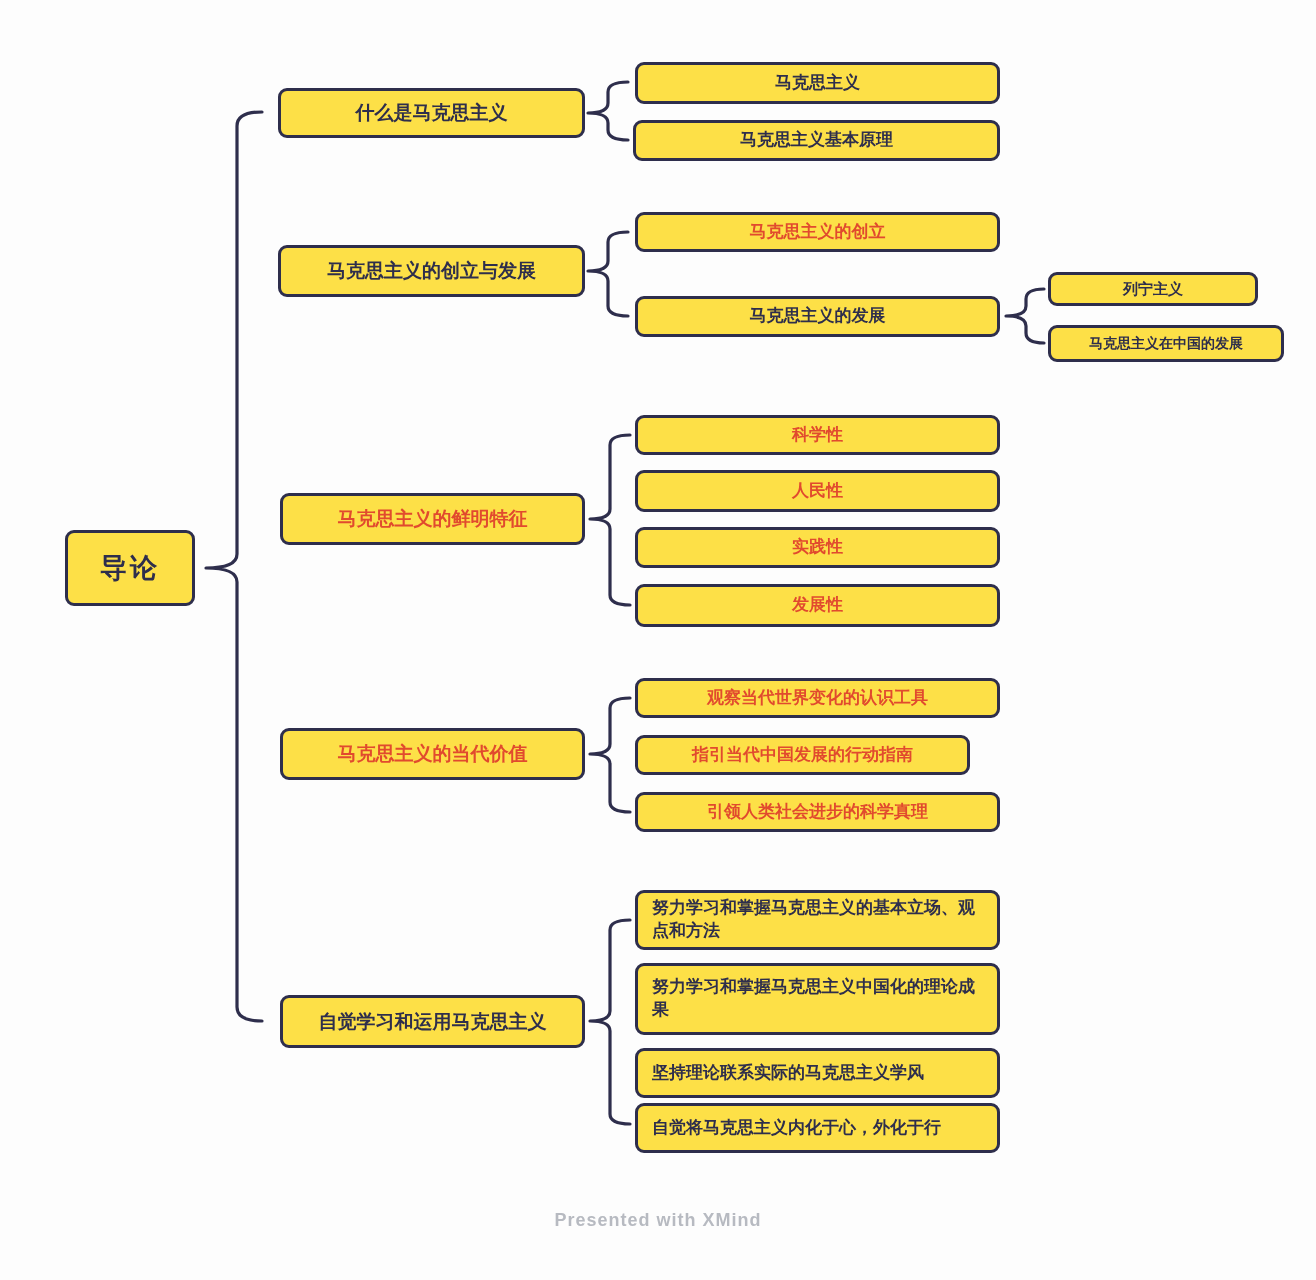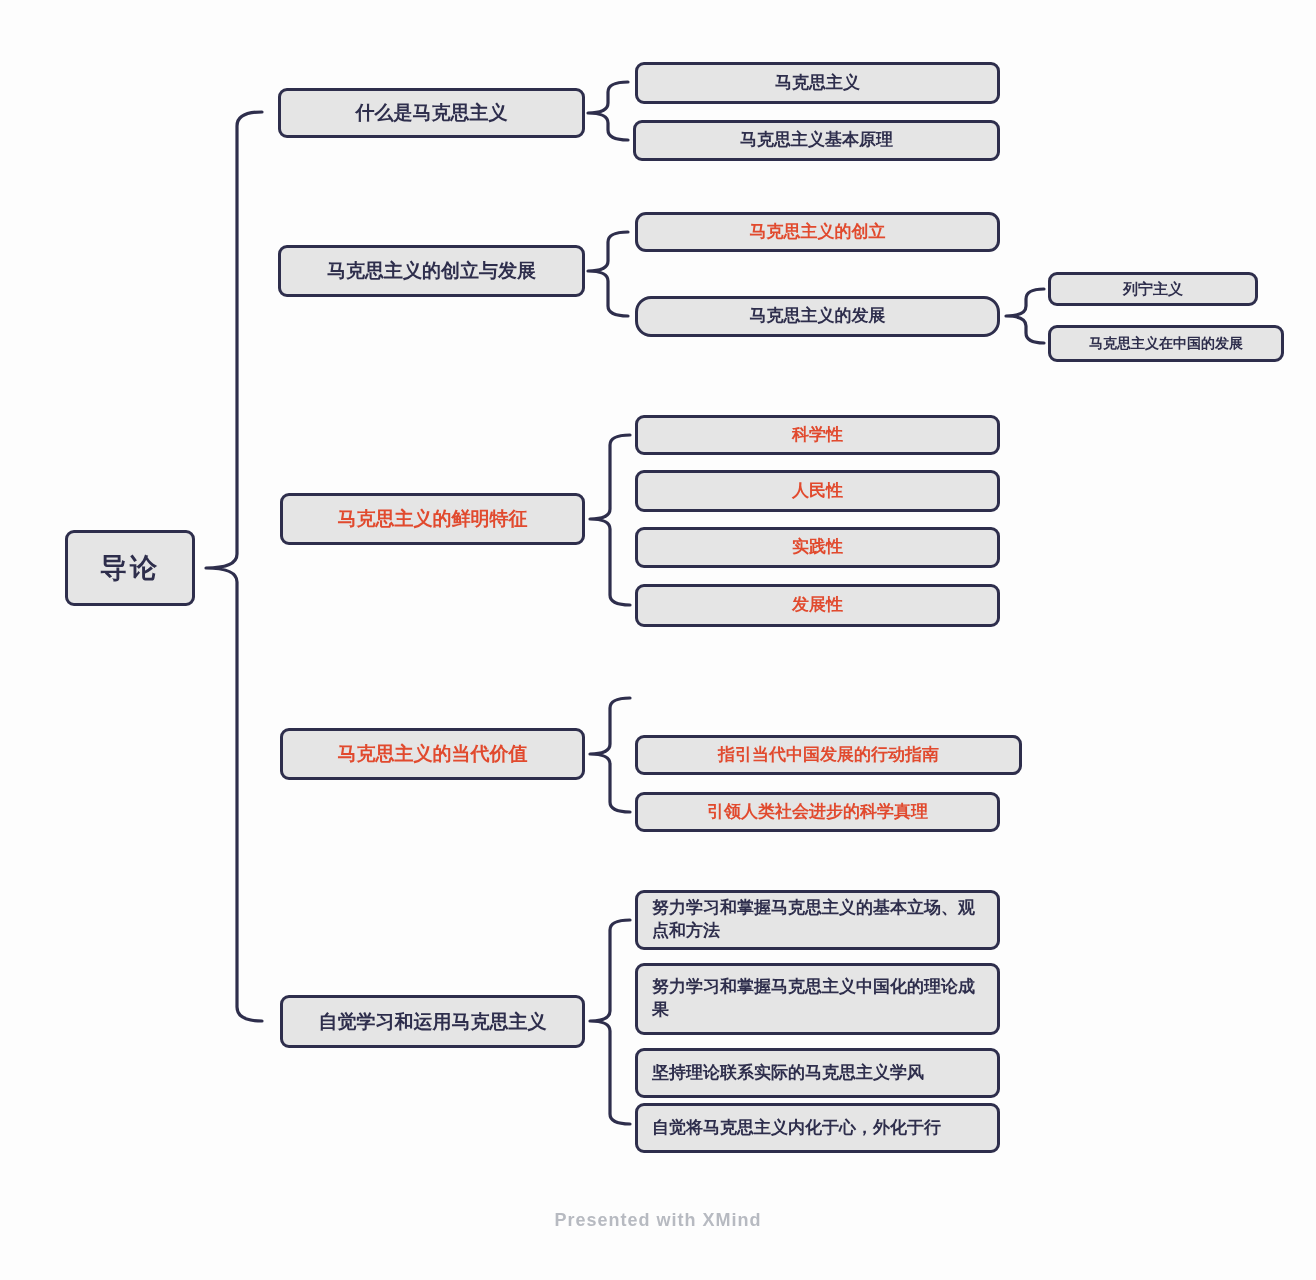--- a/index.html
+++ b/index.html
@@ -3,21 +3,21 @@
 <meta charset="utf-8">
 <style>
   :root { --primary:#2e2e4c; --accent:#e14a2e; }
   html,body { margin:0; padding:0; background:#fdfdfd; }
   body { font-family:"Liberation Sans","DejaVu Sans",sans-serif; }
   .canvas { position:relative; width:1316px; height:1280px; overflow:hidden; background:#fdfdfd; }
   .connector-layer { position:absolute; left:0; top:0; width:1316px; height:1280px; pointer-events:none; }
   .brace { fill:none; stroke:var(--primary); stroke-width:3.2; stroke-linecap:round; stroke-linejoin:round; }
   .node {
     position:absolute; box-sizing:border-box;
-    background:#e5e5e5; border:3px solid var(--primary); border-radius:9px;
+    background:#fde047; border:3px solid var(--primary); border-radius:9px;
     color:var(--primary); font-weight:700;
     display:flex; align-items:center; justify-content:center;
     text-align:center; line-height:1.35; padding:4px 12px;
   }
   .accent { color:var(--accent); }
   .root   { font-size:27px; letter-spacing:3px; }
   .branch { font-size:19px; }
   .child  { font-size:17px; }
   .small  { font-size:14px; padding:2px 8px; }
   .left   { justify-content:flex-start; text-align:left; padding:22px 14px; }
@@ -41,33 +41,34 @@
     <path class="brace" d="M630,920 Q610,920 610,930 L610,1011 Q610,1021 590,1021 Q610,1021 610,1031 L610,1114 Q610,1124 630,1124"></path>
   </svg>
 
   <div class="node root" style="left:65px;top:530px;width:130px;height:76px;">导论</div>
 
   <div class="node branch" style="left:278px;top:88px;width:307px;height:50px;">什么是马克思主义</div>
   <div class="node child" style="left:635px;top:62px;width:365px;height:42px;">马克思主义</div>
   <div class="node child" style="left:633px;top:120px;width:367px;height:41px;">马克思主义基本原理</div>
 
   <div class="node branch" style="left:278px;top:245px;width:307px;height:52px;">马克思主义的创立与发展</div>
-  <div class="node child accent" style="left:635px;top:212px;width:365px;height:40px;border-radius:11px;">马克思主义的创立</div>
-  <div class="node child" style="left:635px;top:296px;width:365px;height:41px;border-radius:16px;">马克思主义的发展</div>
+  <div class="node child accent" style="left:635px;top:212px;width:365px;height:40px;">马克思主义的创立</div>
+  <div class="node child" style="left:635px;top:296px;width:365px;height:41px;">马克思主义的发展</div>
   <div class="node small" style="left:1048px;top:272px;width:210px;height:34px;font-size:15px;">列宁主义</div>
   <div class="node small" style="left:1048px;top:325px;width:236px;height:37px;">马克思主义在中国的发展</div>
 
   <div class="node branch accent" style="left:280px;top:493px;width:305px;height:52px;">马克思主义的鲜明特征</div>
   <div class="node child accent" style="left:635px;top:415px;width:365px;height:40px;">科学性</div>
   <div class="node child accent" style="left:635px;top:470px;width:365px;height:42px;">人民性</div>
   <div class="node child accent" style="left:635px;top:527px;width:365px;height:41px;">实践性</div>
   <div class="node child accent" style="left:635px;top:584px;width:365px;height:43px;">发展性</div>
 
   <div class="node branch accent" style="left:280px;top:728px;width:305px;height:52px;">马克思主义的当代价值</div>
-  <div class="node child accent" style="left:635px;top:735px;width:387px;height:40px;">指引当代中国发展的行动指南</div>
+  <div class="node child accent" style="left:635px;top:678px;width:365px;height:40px;">观察当代世界变化的认识工具</div>
+  <div class="node child accent" style="left:635px;top:735px;width:335px;height:40px;">指引当代中国发展的行动指南</div>
   <div class="node child accent" style="left:635px;top:792px;width:365px;height:40px;text-align:right;">引领人类社会进步的科学真理</div>
 
   <div class="node branch" style="left:280px;top:995px;width:305px;height:53px;">自觉学习和运用马克思主义</div>
   <div class="node child left" style="left:635px;top:890px;width:365px;height:60px;">努力学习和掌握马克思主义的基本立场、观点和方法</div>
   <div class="node child left" style="left:635px;top:963px;width:365px;height:72px;">努力学习和掌握马克思主义中国化的理论成果</div>
   <div class="node child left" style="left:635px;top:1048px;width:365px;height:40px;">坚持理论联系实际的马克思主义学风</div>
   <div class="node child left" style="left:635px;top:1103px;width:365px;height:42px;">自觉将马克思主义内化于心，外化于行</div>
 
   <div class="watermark">Presented with XMind</div>
 

